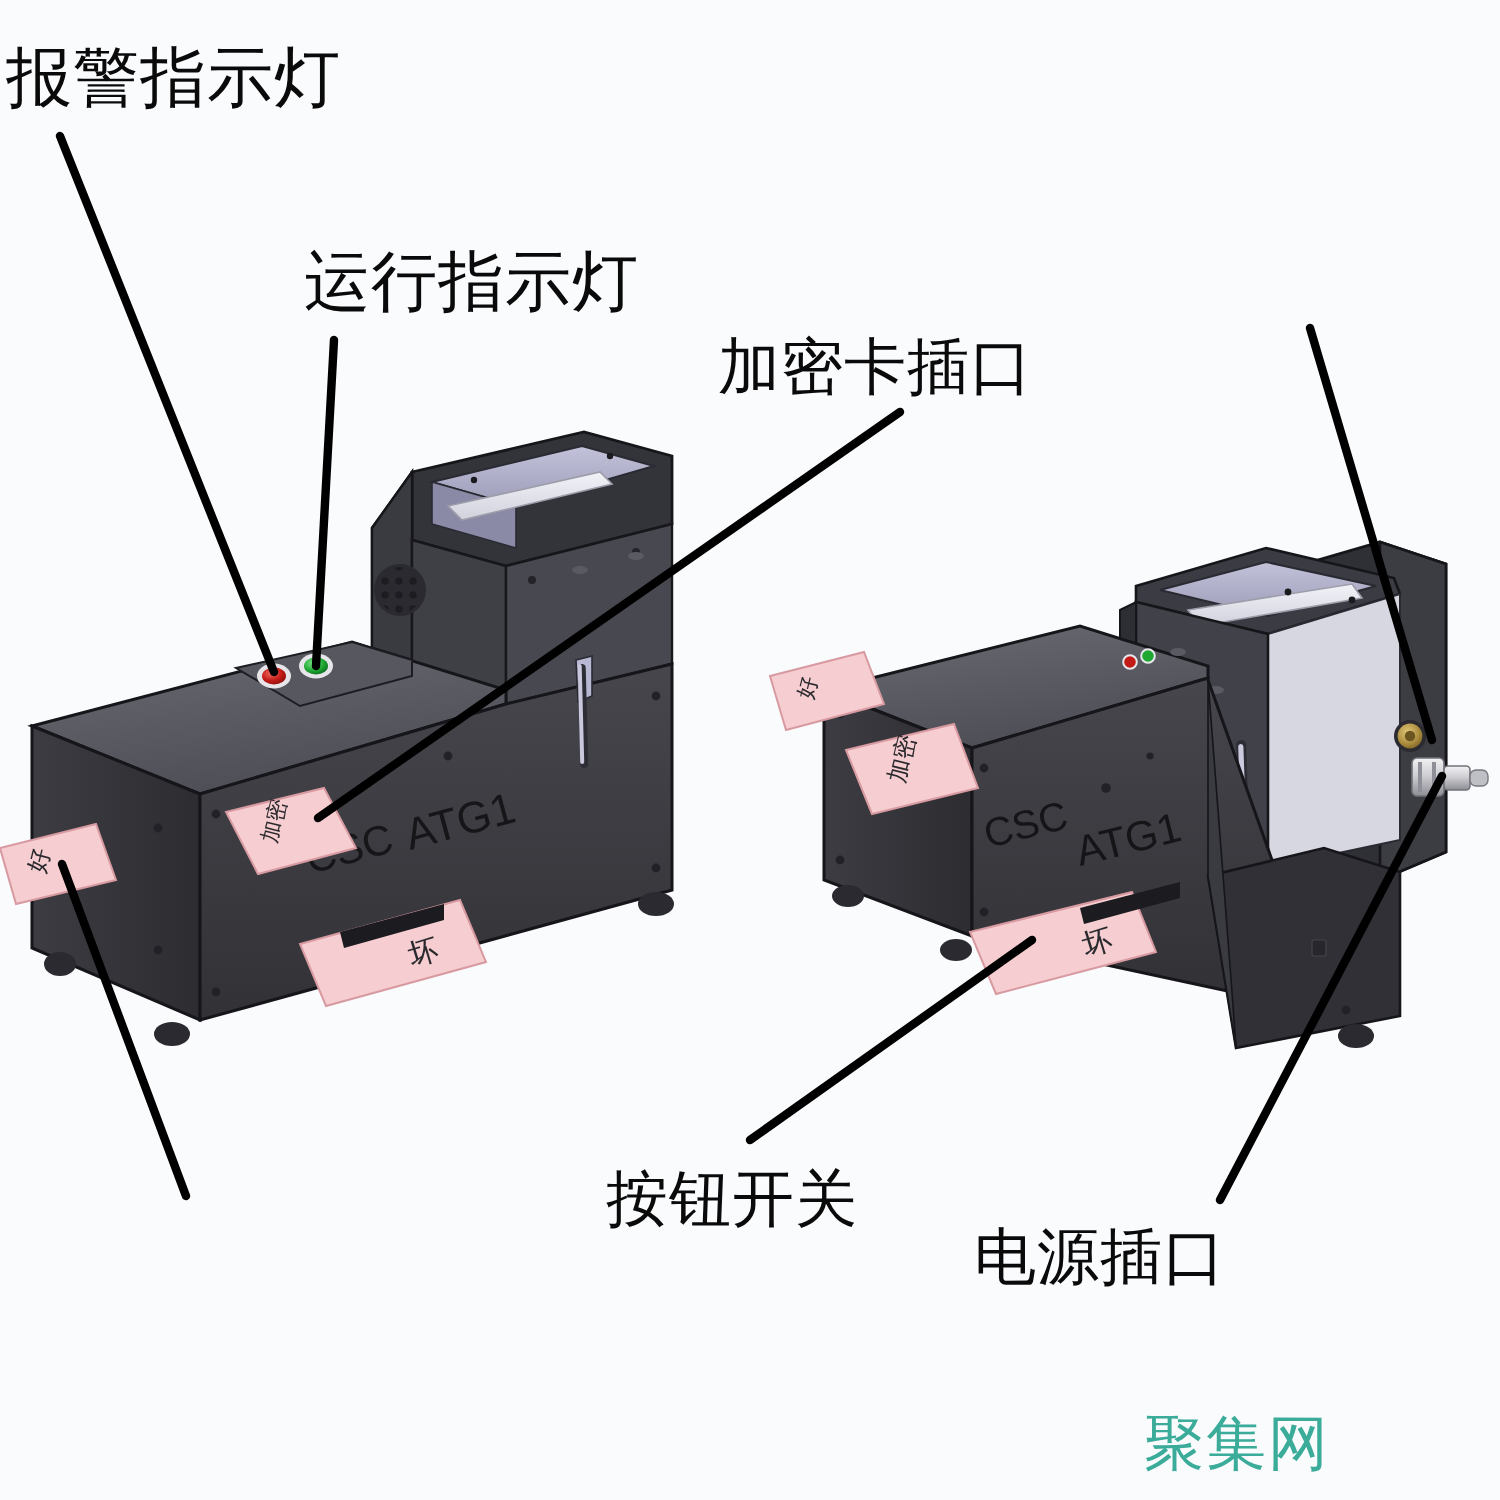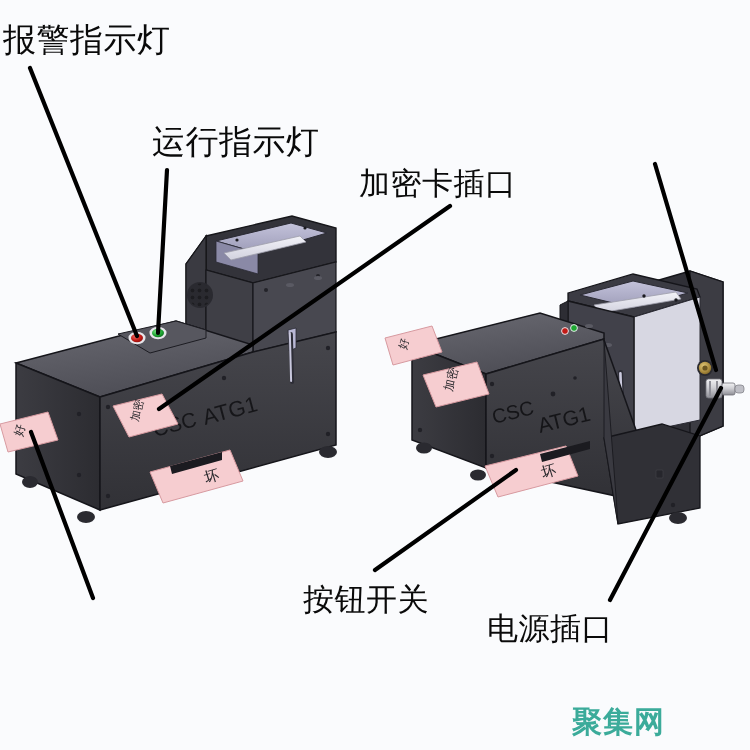--- a/index.html
+++ b/index.html
@@ -35,21 +35,21 @@
   .lbl-card-slot  { left: 359px; top: 168px; font-size: 31px; }
   .lbl-button     { left: 598px; top: 120px; font-size: 31px; }
   .lbl-good-exit  { left: 18px;  top: 612px; font-size: 32px; }
   .lbl-bad-exit   { left: 303px; top: 584px; font-size: 31px; }
   .lbl-power      { left: 487px; top: 613px; font-size: 31px; }
   .watermark {
     position: absolute;
     left: 572px;
     top: 702px;
     font-size: 30px;
-    font-weight: bold;
+    font-weight: normal;
     color: #3bab9a;
     font-family: "DejaVu Sans", "Liberation Sans", sans-serif;
     letter-spacing: 1px;
     white-space: nowrap;
   }
 </style>
 </head>
 <body>
 
 <div id="page">

